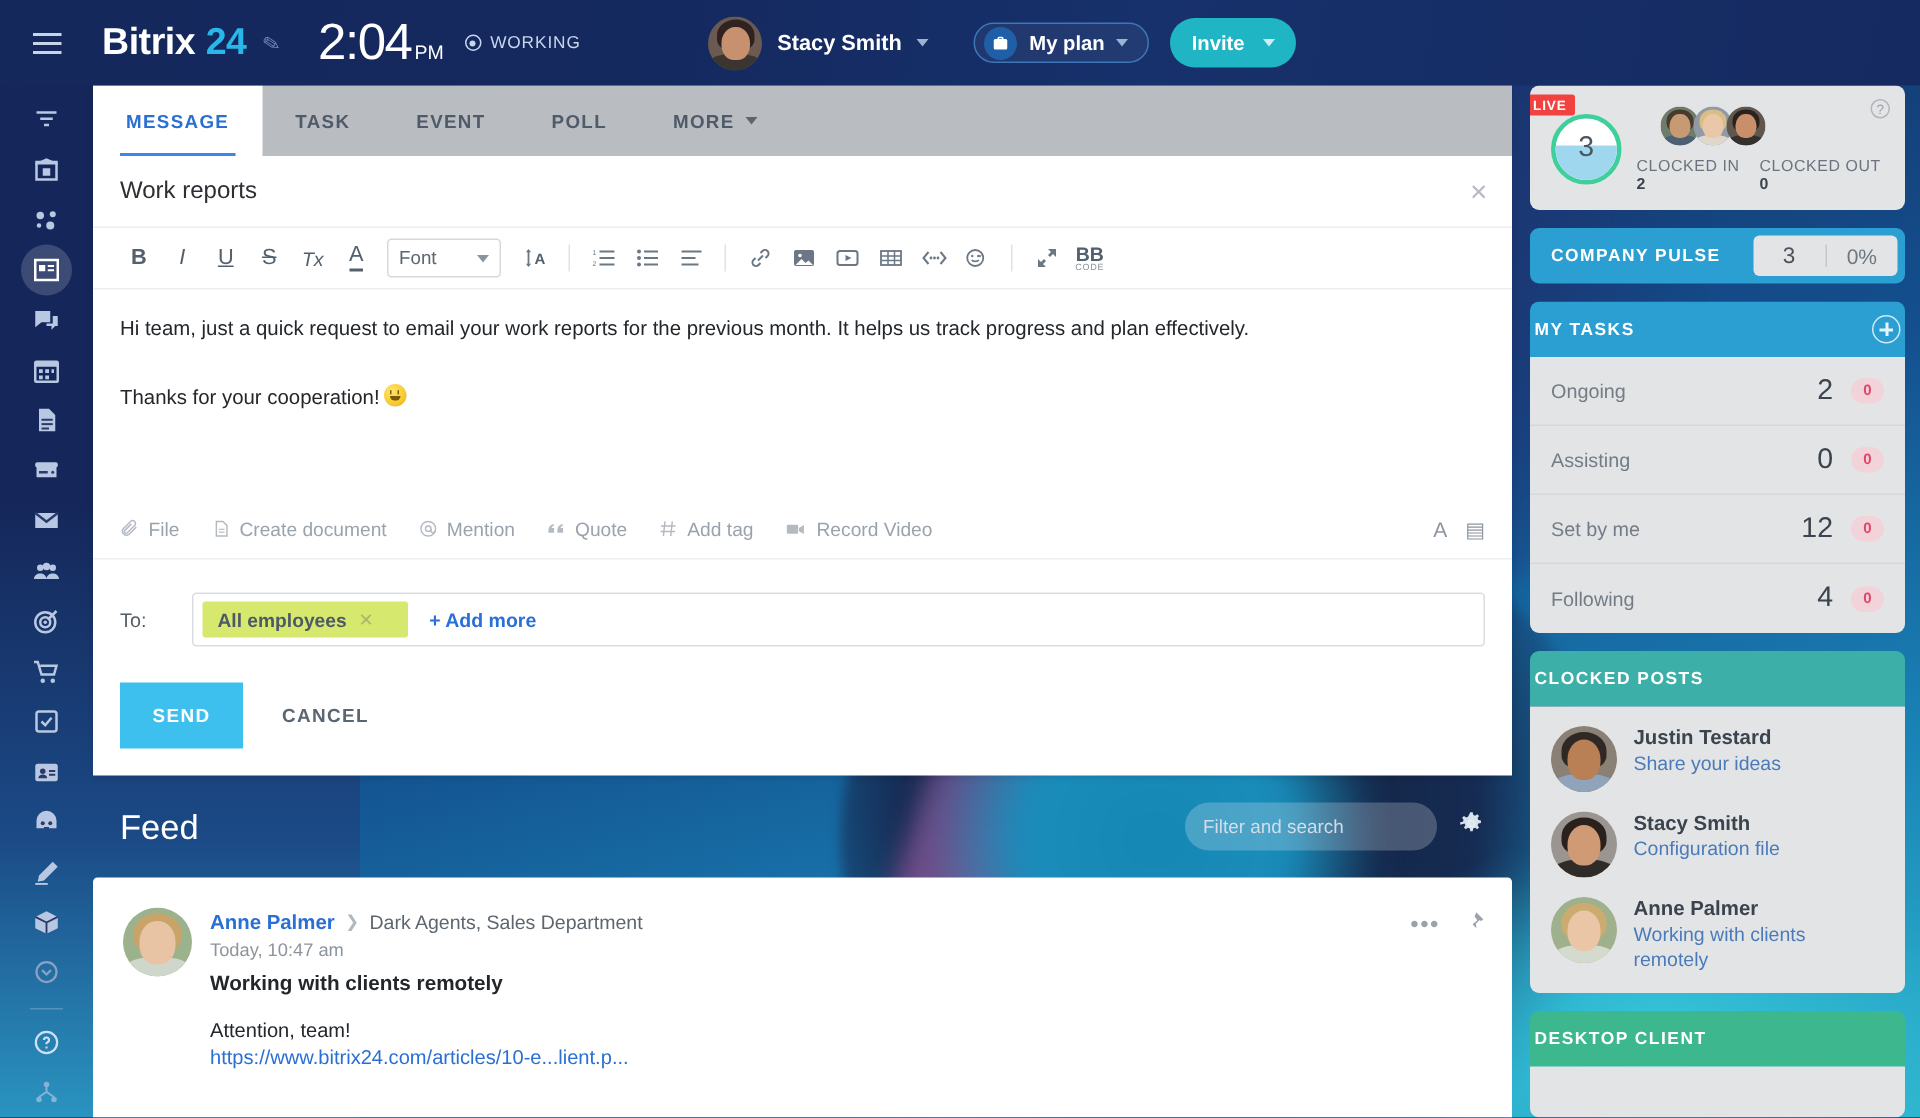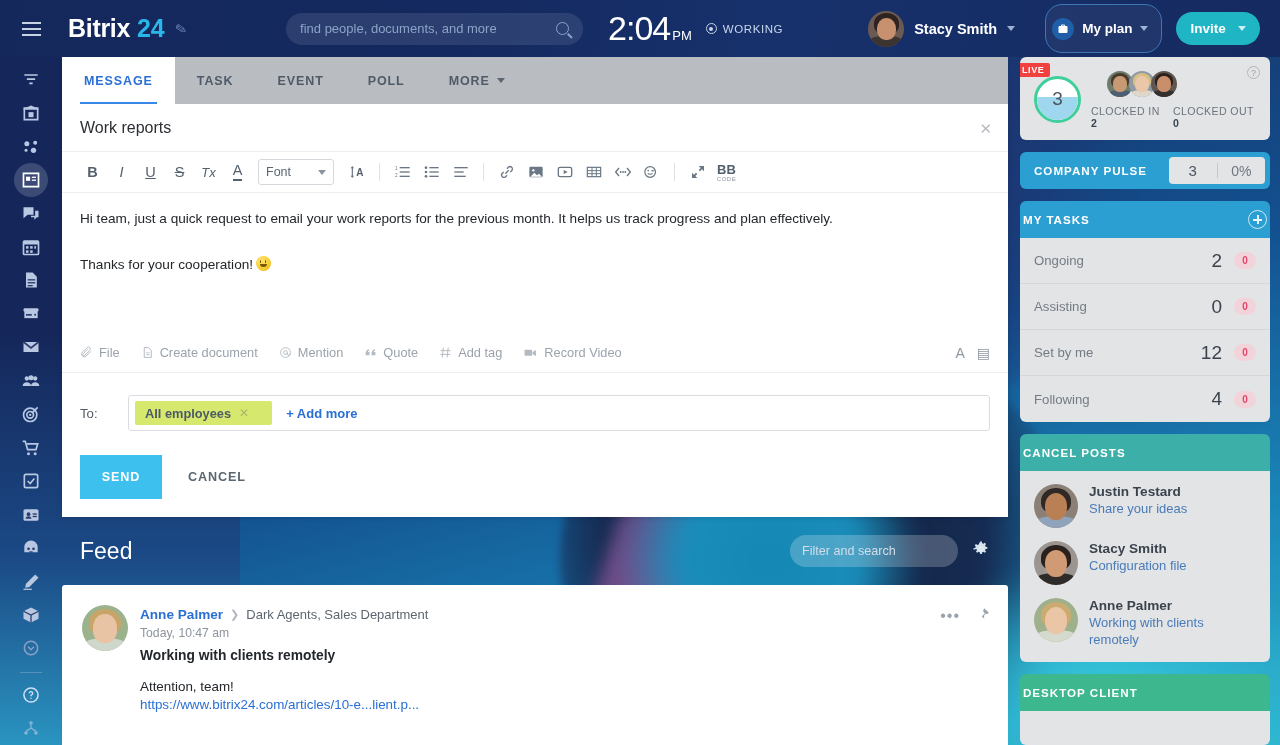--- a/index.html
+++ b/index.html
@@ -98,21 +98,21 @@
   .working { margin-left:14px; display:flex; align-items:center; gap:6px; color:#c8d6ea; font-size:11.5px; letter-spacing:.6px; cursor:pointer;}
   .working .dot { width:11px; height:11px; border-radius:50%; border:1.6px solid #c8d6ea; display:flex; align-items:center; justify-content:center;}
   .working .dot:after { content:''; width:4px; height:4px; border-radius:50%; background:#c8d6ea; }
 
   .user { margin-left: 85px; display:flex; align-items:center; gap:10px; cursor:pointer; }
   .avatar { width:36px; height:36px; border-radius:50%; overflow:hidden; flex:none; }
   .user-name { color:#ffffff; font-size:14.5px; font-weight:bold; }
   .caret { width:0;height:0;border-left:4px solid transparent;border-right:4px solid transparent;border-top:5px solid #9db2d2; }
 
   .plan {
-    margin-left: 30px; height:49px; border-radius:17px;
+    margin-left: 30px; height:27px; border-radius:17px;
     border:1px solid #3d77b8; background: rgba(255,255,255,.05);
     display:flex; align-items:center; gap:8px; padding: 0 13px 0 6px; cursor:pointer;
   }
   .plan-ic { width:22px;height:22px;border-radius:50%;background:#1f5fa8;display:flex;align-items:center;justify-content:center; }
   .plan-ic svg { width:12px; height:12px; }
   .plan-txt { color:#ffffff; font-size:13.5px; font-weight:bold; }
 
   .invite {
     margin-left: 14px; height:33px; border-radius:17px; background:#1fb5c4;
     display:flex; align-items:center; gap:12px; padding:0 14px; cursor:pointer;
@@ -327,24 +327,20 @@
   <div class="burger">
       <i></i>
     </div>
 
   <div class="logo">
     <span class="logo-b">Bitrix</span>
     <span class="logo-n">24</span>
     <span class="logo-pencil">✎</span>
   </div>
 
-  <div class="hsearch">
-    <input type="text" placeholder="find people, documents, and more" style="">
-    <span class="mag"></span>
-  </div>
 
   <div class="clock">
     <span class="t">2:04</span>
     <span class="ampm">PM</span>
   </div>
 
   <div class="working">
     <span class="dot"></span>
     <span>WORKING</span>
   </div>
@@ -879,21 +875,21 @@
       <div class="task-row">
         <span class="task-name">Following</span>
         <span class="task-n">4</span>
         <span class="task-b">0</span>
       </div>
     </div>
   </div>
 
   <div class="card">
     <div class="card-head teal">
-      <span class="card-head-t">CANCEL POSTS</span>
+      <span class="card-head-t">CLOCKED POSTS</span>
     </div>
     <div class="card-body">
       <div class="pp-row">
         <div class="pp-av">
             <div class="ph" style="background:#8a8076">
               <div class="body" style="background:#8fa3bb"></div>
               <div class="hair" style="background:#2f2824"></div>
               <div class="skin" style="background:#b98055"></div>
             </div>
           </div>

